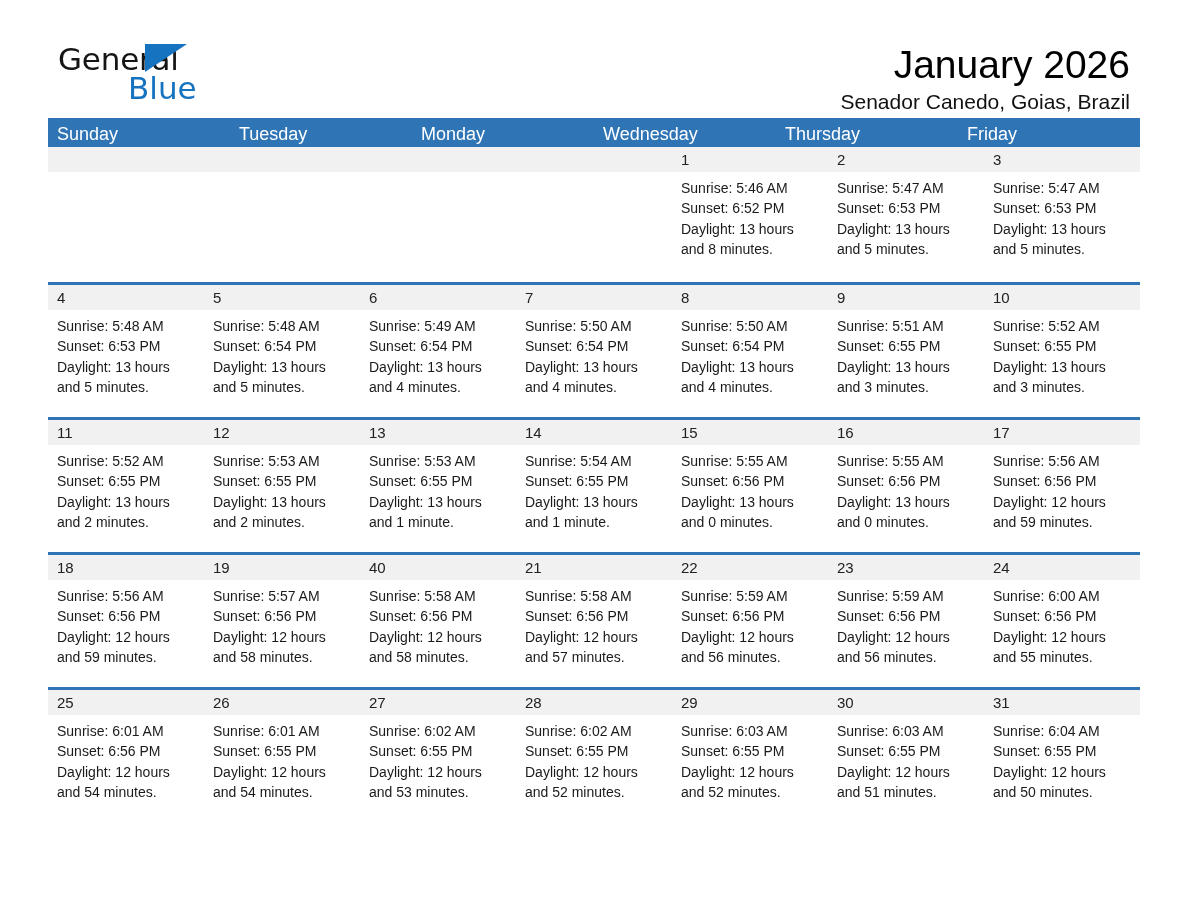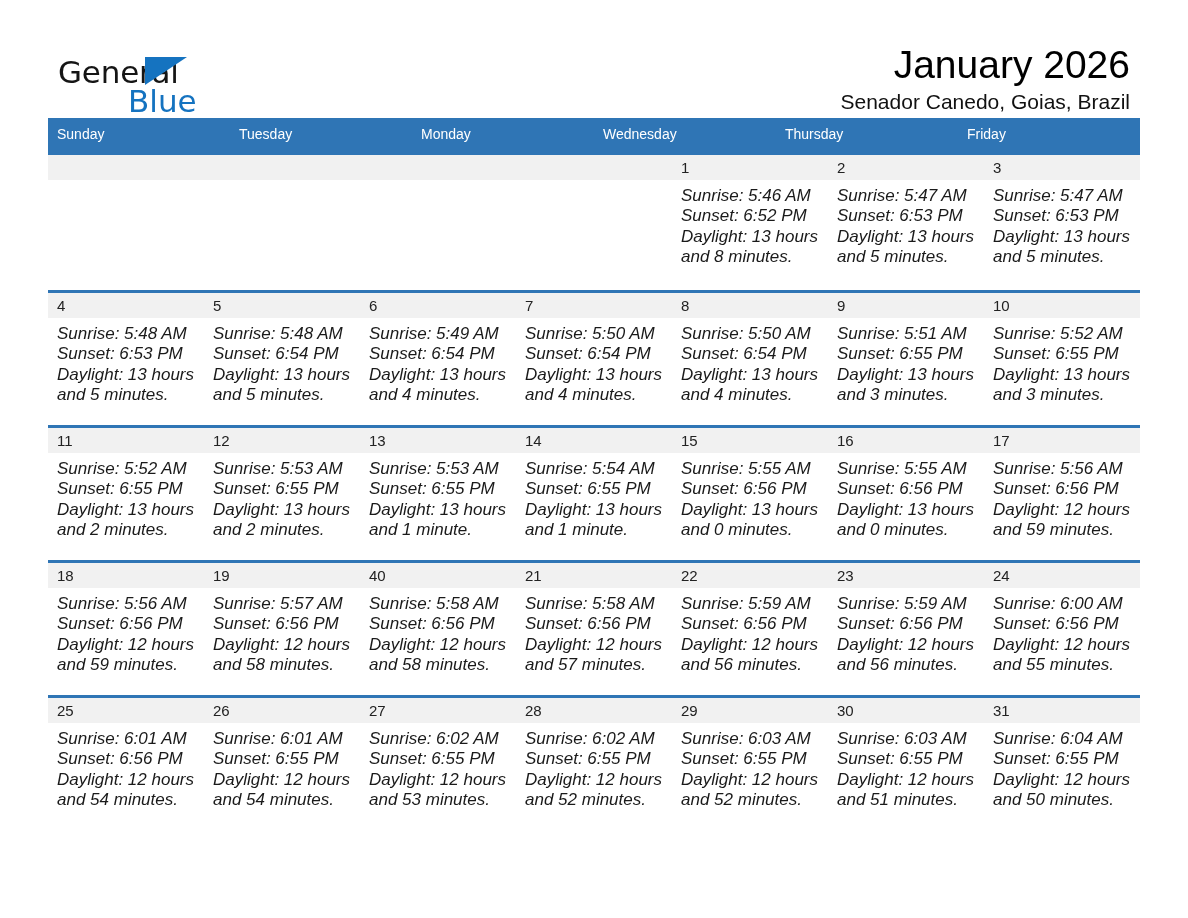--- a/index.html
+++ b/index.html
@@ -31,21 +31,20 @@
     padding-top: 42px;
     height: 104px;
     box-sizing: border-box;
   }
   .logo {
     position: relative;
     width: 200px;
     height: 76px;
     padding-left: 10px;
     box-sizing: border-box;
-    margin-top: 13px;
   }
   .logo-general {
     font-size: 31px;
     line-height: 34px;
     letter-spacing: -0.2px;
     color: #151515;
     font-family: "DejaVu Sans", sans-serif;
     font-weight: 400;
   }
   .logo-blue {
@@ -91,23 +90,23 @@
     margin-top: 14px;
     width: 1092px;
   }
   .dow-row {
     display: flex;
     background: #2f75b5;
   }
   .dow {
     flex: 1 1 0;
     color: #ffffff;
-    font-size: 14px;
+    font-size: 18px;
     line-height: 26px;
-    padding: 3px 0 8px 9px;
+    padding: 3px 0 0 9px;
     box-sizing: border-box;
     white-space: nowrap;
   }
 
   .week {
     display: flex;
     border-top: 3px solid #2f75b5;
     height: 135px;
     box-sizing: border-box;
   }
@@ -125,24 +124,23 @@
     background: #f1f1f1;
     height: 25px;
     box-sizing: border-box;
     padding: 2px 0 0 9px;
     font-size: 15px;
     line-height: 22px;
     color: #222;
   }
   .cell-body {
     padding: 6px 6px 0 9px;
-    font-size: 17px;
+    font-size: 14px;
     line-height: 20.3px;
     color: #1a1a1a;
-    font-style: italic;
   }
   .cell-body div {
     white-space: normal;
   }
   .cell.empty .daynum-band { color: transparent; }
 </style>
 </head>
 <body>
 
 <div class="page">

